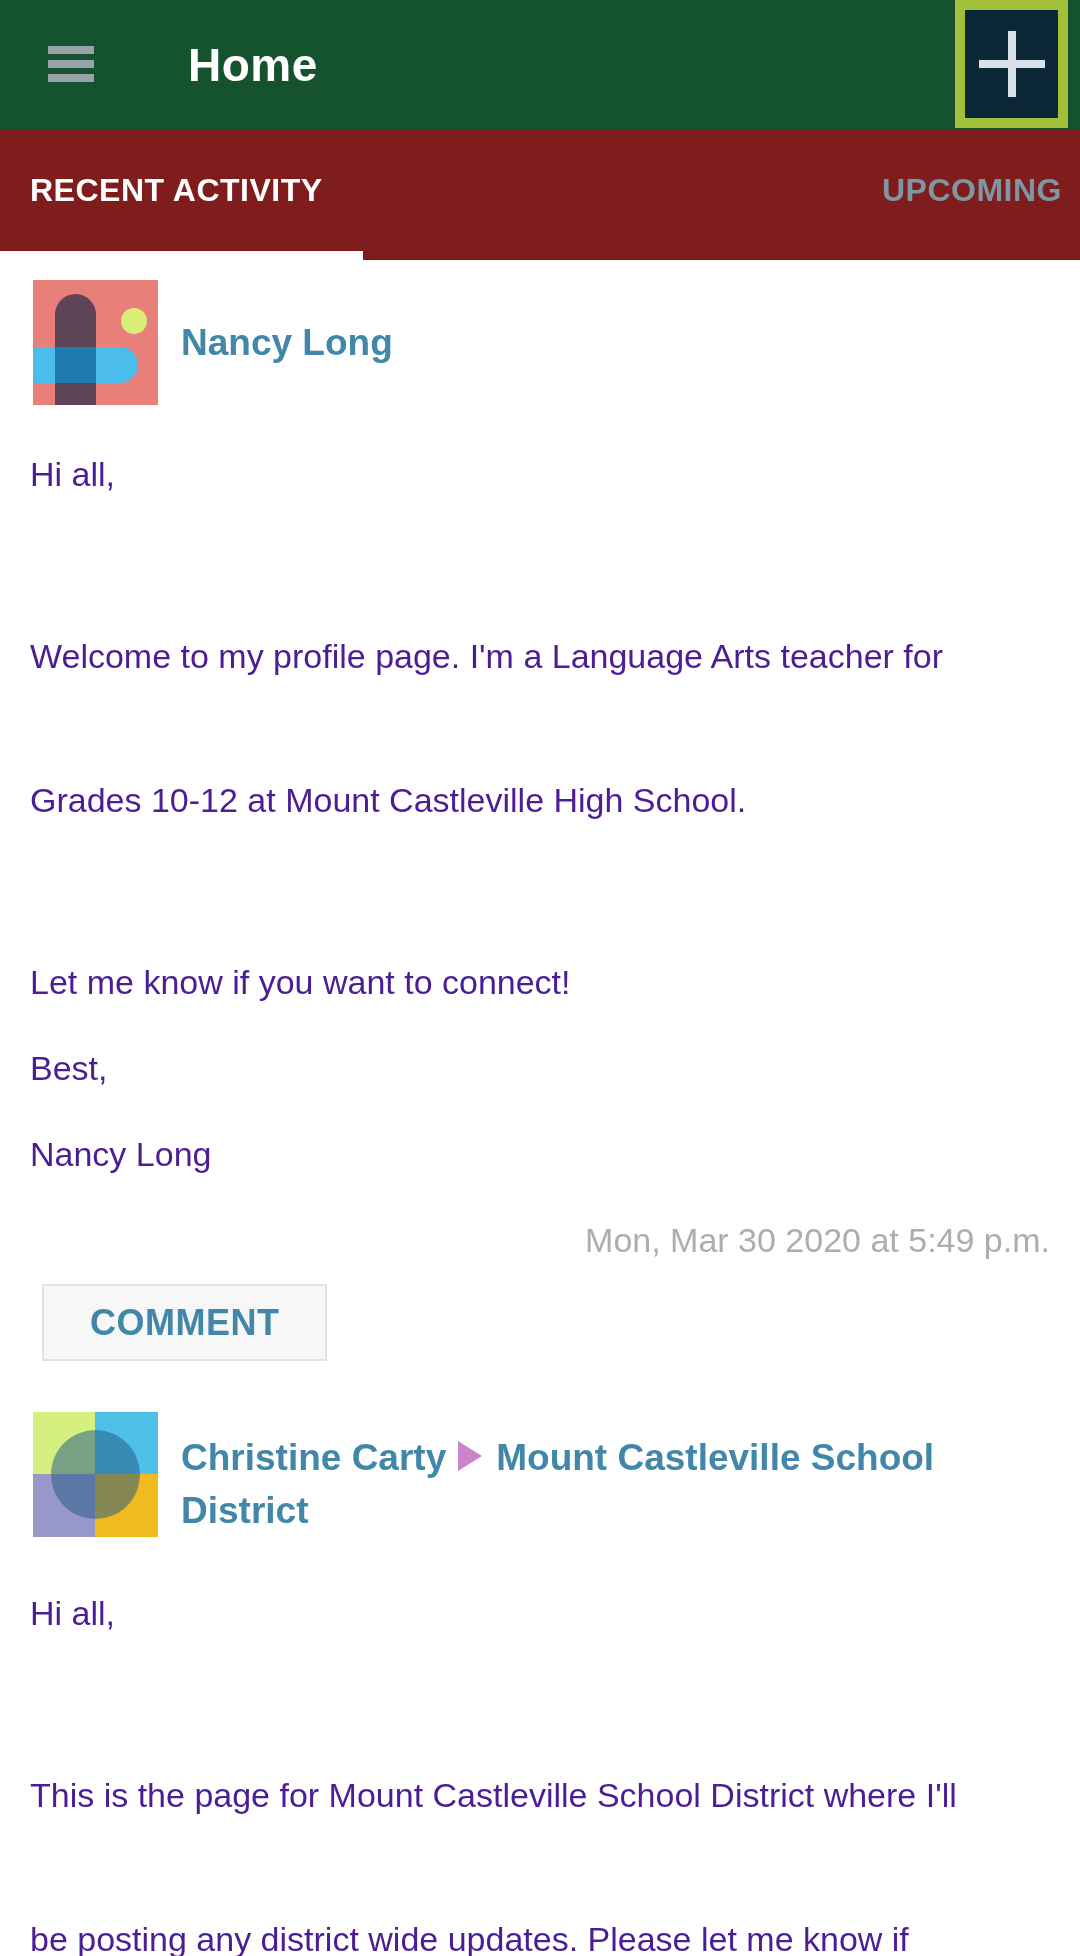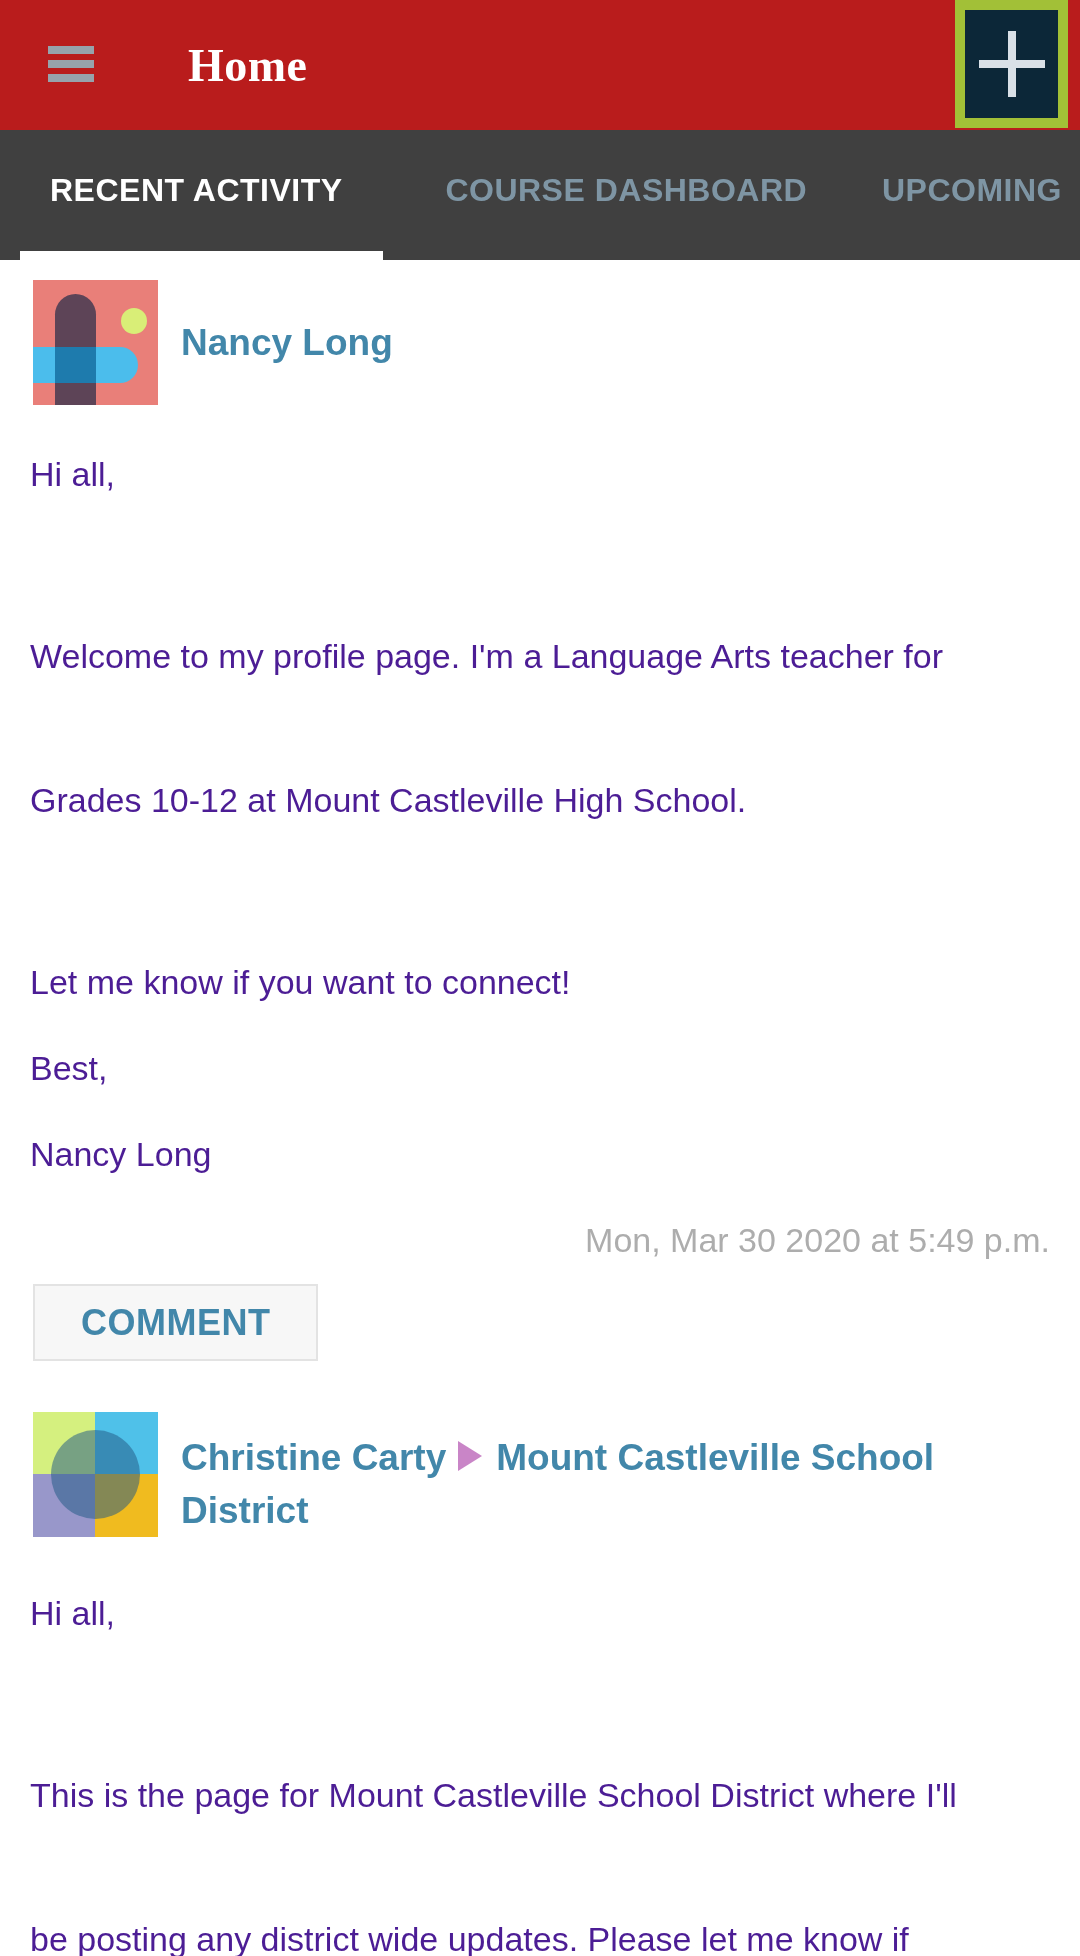--- a/index.html
+++ b/index.html
@@ -5,21 +5,21 @@
   * { box-sizing: border-box; }
   html,body { margin:0; padding:0; }
   body {
     width:1080px; height:1956px; overflow:hidden;
     background:#ffffff;
     font-family:"Liberation Sans", sans-serif;
   }
 
   
   .header {
-    position:relative; height:130px; background:#b91c1c;font-family:Liberation Serif, serif;
+    position:relative; height:130px; background:#14532d;
   }
   .hamburger {
     position:absolute; left:48px; top:46px; width:46px; cursor:pointer;
   }
   .hamburger .bar {
     height:8px; background:#97a2ab; margin-bottom:6px;
   }
   .hamburger .bar:last-child { margin-bottom:0; }
   .app-title {
     position:absolute; left:188px; top:50%; transform:translateY(-50%);
@@ -35,21 +35,21 @@
     content:""; position:absolute; left:0; right:0; top:50%; margin-top:-4px;
     height:8px; background:#d9e0e7;
   }
   .plus::after {
     content:""; position:absolute; top:0; bottom:0; left:50%; margin-left:-4px;
     width:8px; background:#d9e0e7;
   }
 
   
   .tabbar {
-    height:130px; background:#404040; display:flex; justify-content:space-between;padding-left:20px;
+    height:130px; background:#7f1d1d; display:flex; justify-content:space-between;
   }
   .tab {
     display:flex; align-items:center;
     font-size:32px; font-weight:bold; color:#7e95a4; letter-spacing:0.5px;
     border-bottom:9px solid transparent; cursor:pointer; white-space:nowrap;
   }
   .tab.active { color:#ffffff; border-bottom-color:#ffffff; }
   .tab-1 { padding:0 40px 0 30px; }
   .tab-2 { padding:0 12px; }
   .tab-3 { padding:0 18px 0 12px; }
@@ -111,21 +111,21 @@
   }
 
   .para {
     margin:0 0 38px 0; font-size:34px; line-height:48px; color:#4c1d95;
     white-space:pre-wrap;
   }
   .para.first { margin-top:45px; }
   .post-2 .para.first { margin-top:52px; }
   .timestamp { color:#adadad; margin-bottom:20px;text-align:right; }
 
-  .actions { display:flex; gap:27px; margin-left:3px; }
+  .actions { display:flex; gap:27px; margin-left:12px; }
   .action-btn {
     height:77px; background:#f7f7f7; border:2px solid #e3e3e3;
     color:#4287aa; font-family:inherit; font-size:36px; font-weight:bold;
     letter-spacing:0.5px; display:flex; align-items:center; cursor:pointer;
   }
   .btn-comment { padding:0 46px; }
   .btn-like { padding:0 33px; }
 </style>
 </head>
 <body>
@@ -137,21 +137,20 @@
     <div class="bar"></div>
   </div>
   <div class="app-title">Home</div>
   <div class="add-btn">
     <div class="plus"></div>
   </div>
 </div>
 
 <div class="tabbar">
   <div class="tab tab-1 active">RECENT ACTIVITY</div>
-  <div class="tab tab-2">COURSE DASHBOARD</div>
   <div class="tab tab-3">UPCOMING</div>
 </div>
 
 <div class="feed">
 
   <div class="post post-1">
     <div class="post-header">
       <div class="avatar avatar-1">
         <div class="band"></div>
         <div class="pill"></div>

